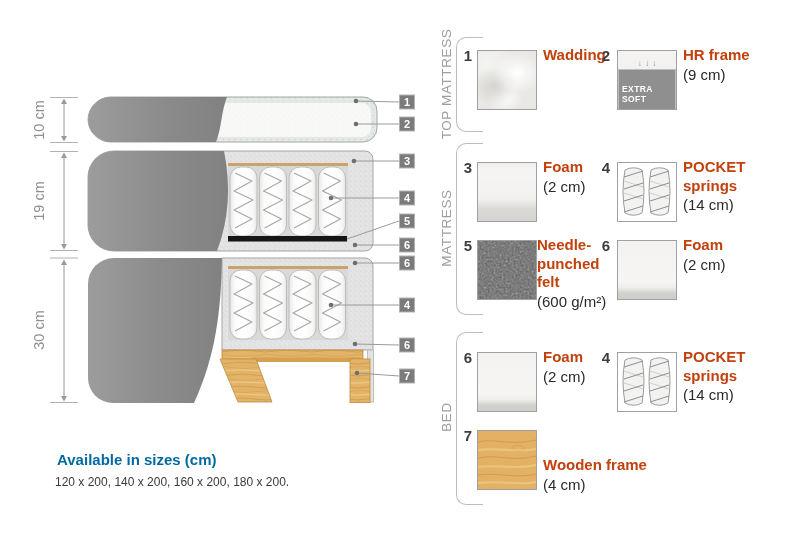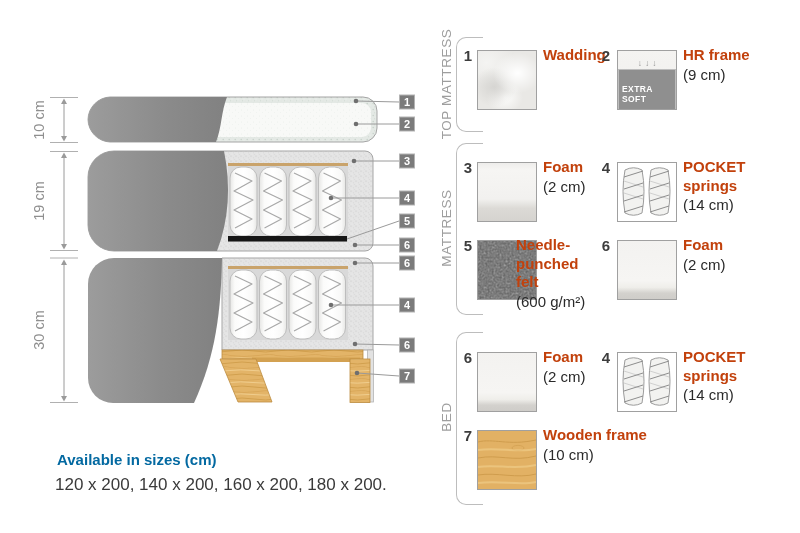--- a/index.html
+++ b/index.html
@@ -14,42 +14,42 @@
   .sec-title-anchor{position:absolute;width:0;height:0;}
   .sec-title{position:absolute;transform:translate(-50%,-50%) rotate(-90deg);
              white-space:nowrap;font-size:13.5px;letter-spacing:0.6px;color:#9e9e9e;}
   .num{position:absolute;width:24px;text-align:right;font-size:15px;font-weight:bold;color:#3d3d3d;}
   .swatch{position:absolute;width:60px;height:60px;border:1px solid #a0a0a0;box-sizing:border-box;
           background:#fff;overflow:hidden;}
   .lbl{position:absolute;width:80px;}
   .lbl .nm{display:block;font-size:15px;font-weight:bold;color:#c2410c;line-height:18.5px;}
   .lbl .dt{display:block;font-size:15px;color:#2a2a2a;line-height:19px;white-space:nowrap;}
   .lbl.wide{width:140px;}
-  .lbl.wide .nm{white-space:nowrap;}
+  .lbl.wide .nm{white-space:nowrap;margin-top:30px;}
 
   .wad{width:100%;height:100%;background:
       radial-gradient(60% 50% at 68% 38%, #ffffff 0%, rgba(255,255,255,0) 70%),
       radial-gradient(50% 45% at 28% 62%, #d6d5d2 0%, rgba(214,213,210,0) 75%),
       radial-gradient(45% 40% at 46% 80%, #fdfdfc 0%, rgba(253,253,252,0) 70%),
       radial-gradient(70% 60% at 15% 20%, #f4f4f2 0%, rgba(244,244,242,0) 70%),
       #e9e8e5;}
   .foam-hr{width:100%;height:100%;display:flex;flex-direction:column;align-items:center;justify-content:flex-start;
       padding-top:7px;box-sizing:border-box;
       background:linear-gradient(to bottom,#f4f3f1 0,#f1f0ee 68%,#e1dfdb 80%,#dbd9d5 100%);}
   .arrows{font-size:8.5px;color:#8f8f8f;letter-spacing:3px;line-height:10px;text-indent:3px;}
   .badge{background:#8f8f8f;color:#ffffff;font-size:8.5px;font-weight:bold;letter-spacing:0.4px;
       padding:14px 3px;margin:1px 0;border:1px solid #bdbdbd;}
   .foam-a{width:100%;height:100%;background:
       linear-gradient(to bottom,#eeedeb 0,#f6f5f3 12%,#f2f1ef 62%,#dcdad6 78%,#d5d3cf 100%);}
   .foam-b{width:100%;height:100%;background:
       linear-gradient(to bottom,#f3f2f0 0,#f6f5f3 68%,#efeeea 80%,#d3d1cd 90%,#cfcdc9 100%);}
 
   
   .foot1{position:absolute;font-size:15px;color:#0369a1;font-weight:bold;}
-  .foot2{position:absolute;font-size:17px;color:#3a3a3a;}
+  .foot2{position:absolute;font-size:12px;color:#3a3a3a;}
 </style>
 </head>
 <body>
 
 <div class="stage">
 
   <svg class="abs" style="left:0;top:0" width="430" height="533" viewBox="0 0 430 533">
     <defs>
       <pattern id="speck" width="5" height="5" patternUnits="userSpaceOnUse">
         <rect width="5" height="5" fill="#e4e4e4"></rect>
@@ -310,21 +310,21 @@
       <defs>
         <filter id="feltN" x="0" y="0" width="100%" height="100%">
           <feTurbulence type="fractalNoise" baseFrequency="0.5" numOctaves="3" seed="7"></feTurbulence>
           <feColorMatrix type="saturate" values="0"></feColorMatrix>
         </filter>
       </defs>
       <rect width="58" height="58" fill="#5d5d5d"></rect>
       <rect width="58" height="58" filter="url(#feltN)" opacity="0.65"></rect>
     </svg>
   </div>
-  <div class="lbl" style="left:516px;top:236px">
+  <div class="lbl" style="left:537px;top:236px">
     <span class="nm">Needle-punched felt</span>
     <span class="dt">(600 g/m²)</span>
   </div>
 
   <div class="num" style="left:586px;top:237px">6</div>
   <div class="swatch" style="left:617px;top:240px">
       <div class="foam-b"></div>
     </div>
   <div class="lbl" style="left:683px;top:236px">
     <span class="nm">Foam</span>
@@ -382,19 +382,19 @@
       </g>
       <g fill="none" stroke="#f2d18f" stroke-width="2" opacity="0.6">
         <path d="M0 19 C 20 16, 40 22, 58 18"></path>
         <path d="M0 36 C 16 33, 38 39, 58 34"></path>
         <path d="M0 52 C 22 49, 42 55, 58 51"></path>
       </g>
     </svg>
   </div>
   <div class="lbl wide" style="left:543px;top:426px">
     <span class="nm">Wooden frame</span>
-    <span class="dt">(10 cm)</span>
+    <span class="dt">(4 cm)</span>
   </div>
 
   <div class="foot1" style="left:57px;top:451px">Available in sizes (cm)</div>
   <div class="foot2" style="left:55px;top:475px">120 x 200, 140 x 200, 160 x 200, 180 x 200.</div>
 
 </div>
 
 </body></html>

